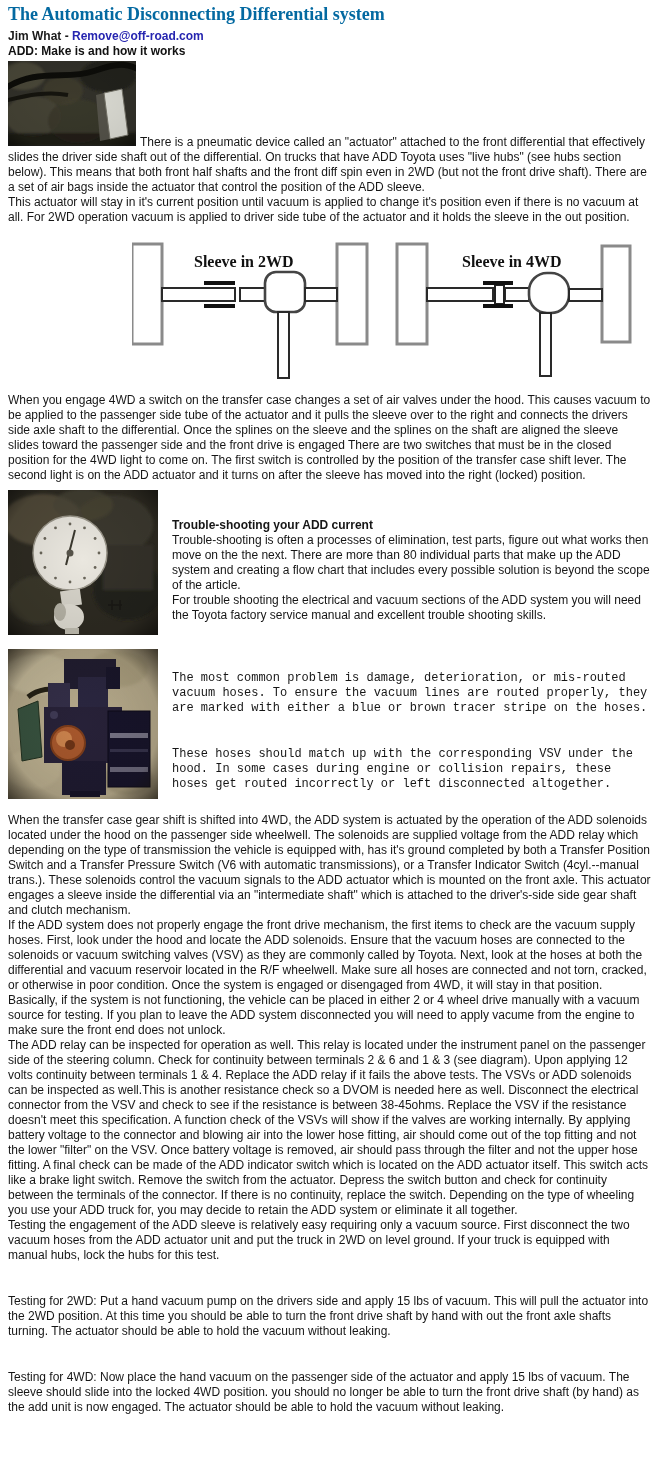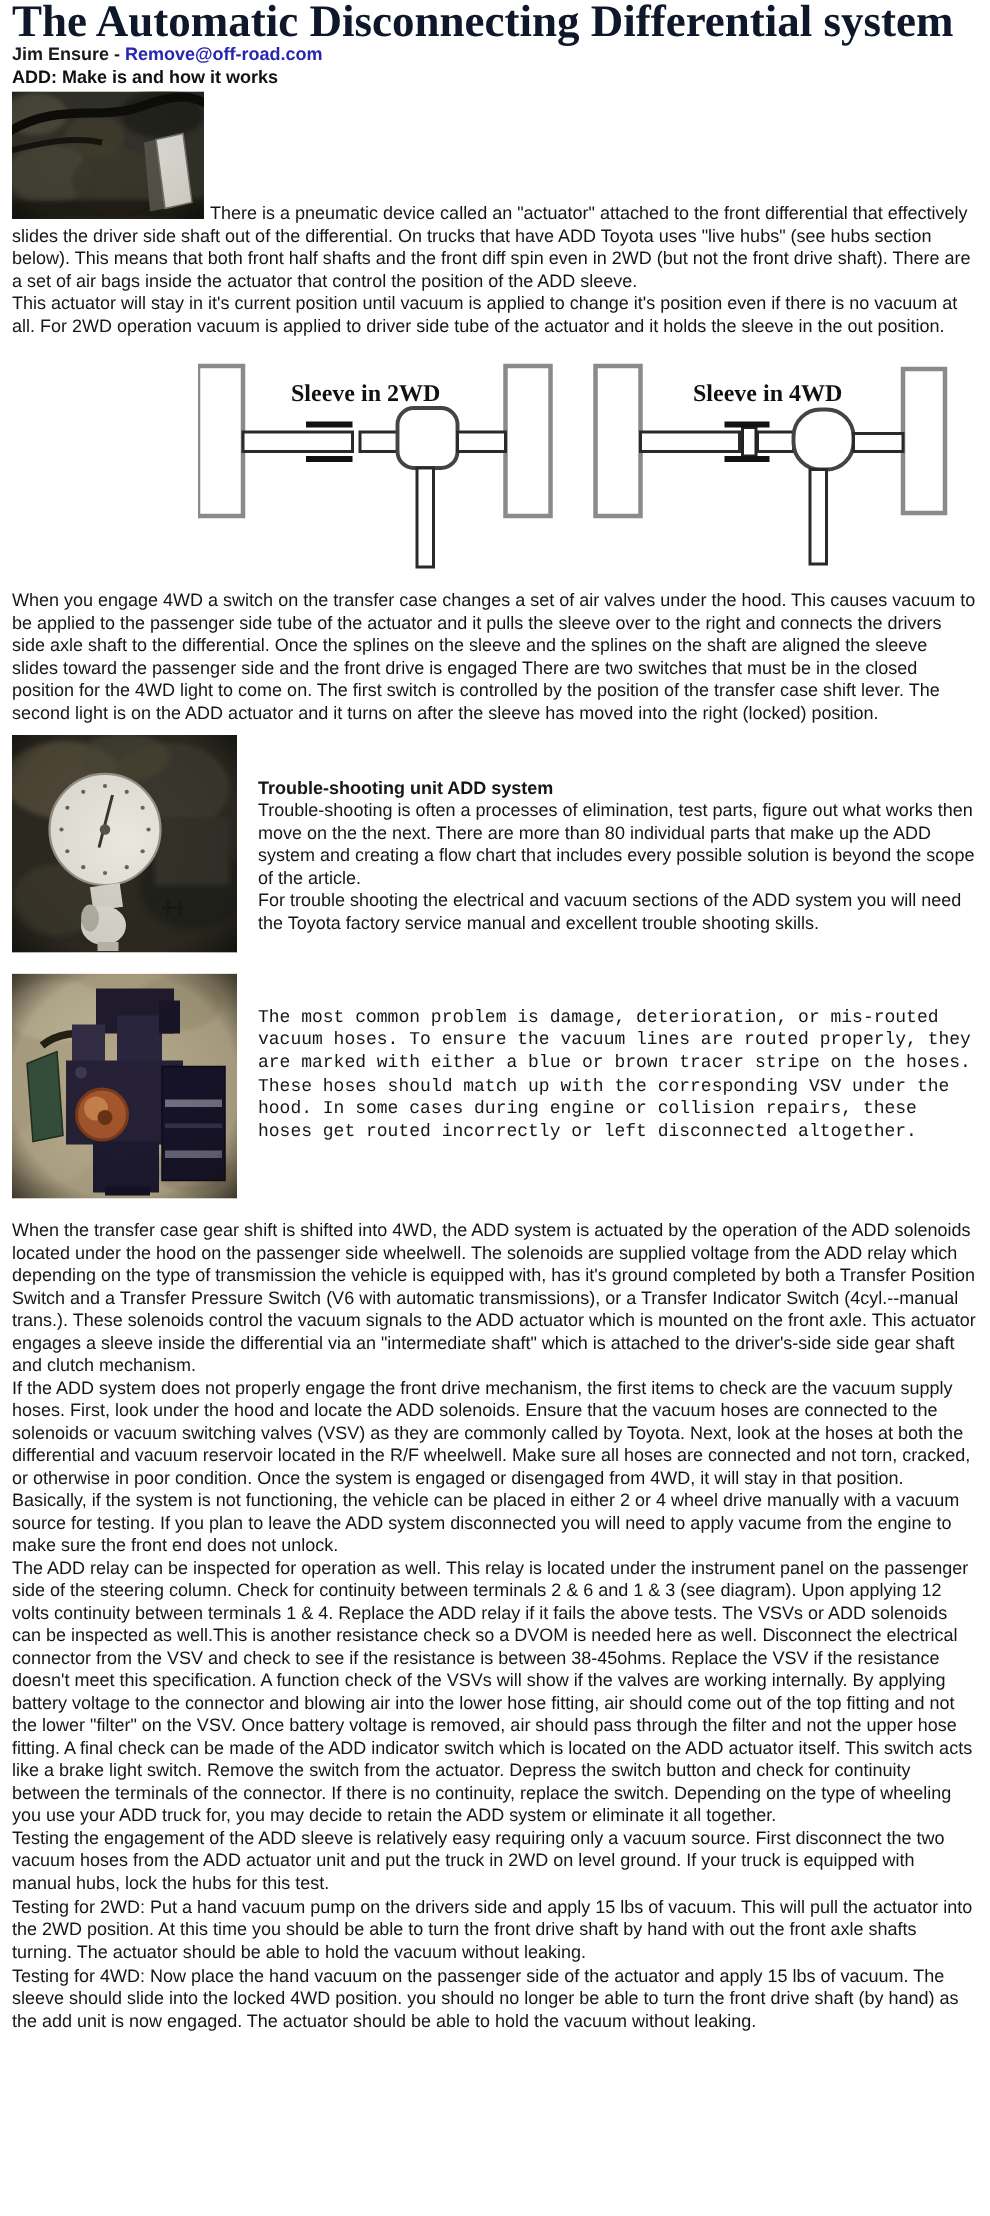--- a/index.html
+++ b/index.html
@@ -7,50 +7,50 @@
     width:660px;
     font-family:"Liberation Sans", sans-serif;
     font-size:12px;
     line-height:15px;
     color:#161616;
   }
   .content{padding:3px 8px 20px 8px;}
   .page-title{
     font-family:"Liberation Serif", serif;
     font-weight:bold;
-    font-size:30px;
+    font-size:18px;
     line-height:23px;
-    color:#0f172a;
+    color:#0369a1;
     margin:0 0 3px 0;
   }
   .byline{font-weight:bold;color:#1a1a1a;}
   .byline .authors-label{font-weight:normal;color:#333;}
   .email-link{color:#2625b0;text-decoration:none;font-weight:bold;cursor:pointer;}
   .add-heading{font-weight:bold;color:#111;}
   .para{margin:0;}
   .photo-inline{display:inline-block;vertical-align:baseline;margin:2px 4px 0 0;}
   .diagram-wrap{margin:14px 0 2px 12px;text-align:right;}
   .media{margin-top:7px;overflow:hidden;}
   .media.second{margin-top:10px;}
   .media .photo-left{float:left;margin-right:14px;}
   .media .media-text{margin-left:164px;padding-top:28px;}
   .media.second .media-text{padding-top:22px;font-family:Liberation Mono, monospace;}
   .ts-heading{font-weight:bold;margin:0;}
   .main-text{margin-top:10px;}
-  .spaced{margin-top:1px;}
+  .spaced{margin-top:31px;}
 </style>
 </head>
 <body>
 
 <div class="content">
 
   <h1 class="page-title">The Automatic Disconnecting Differential system</h1>
 
   <div class="byline">
-    <span>Jim Ensure - </span><a class="email-link">Remove@off-road.com</a>
+    <span>Jim What - </span><a class="email-link">Remove@off-road.com</a>
   </div>
 
   <div class="add-heading">ADD: Make is and how it works</div>
 
   <div class="para">
     <span class="photo-inline"><svg width="128" height="85" viewBox="0 0 128 85">
         <defs>
           <radialGradient id="vig1" cx="0.5" cy="0.45" r="0.78">
             <stop offset="0" stop-color="#000000" stop-opacity="0"></stop>
             <stop offset="0.75" stop-color="#000000" stop-opacity="0.08"></stop>
@@ -155,21 +155,21 @@
           <ellipse cx="52" cy="122" rx="6" ry="9" fill="#b8b5a8"></ellipse>
           <rect x="57" y="138" width="14" height="6" fill="#c5c2b5"></rect>
         </g>
         <g stroke="#1a1914" stroke-width="1.5">
           <path d="M100,115 h14 M104,110 v10 M112,110 v10" fill="none"></path>
         </g>
         <rect x="0" y="0" width="150" height="145" fill="url(#vig2)"></rect>
       </svg>
     </span>
     <div class="media-text">
-      <div class="ts-heading">Trouble-shooting unit ADD system</div>
+      <div class="ts-heading">Trouble-shooting your ADD current</div>
       <div class="para">Trouble-shooting is often a processes of elimination, test parts, figure out what works then move on the the next. There are more than 80 individual parts that make up the ADD system and creating a flow chart that includes every possible solution is beyond the scope of the article.</div>
       <div class="para">For trouble shooting the electrical and vacuum sections of the ADD system you will need the Toyota factory service manual and excellent trouble shooting skills.</div>
     </div>
   </div>
 
   <div class="media second">
     <span class="photo-left">
       <svg width="150" height="150" viewBox="0 0 150 150">
         <defs>
           <radialGradient id="vig3" cx="0.5" cy="0.5" r="0.72">

